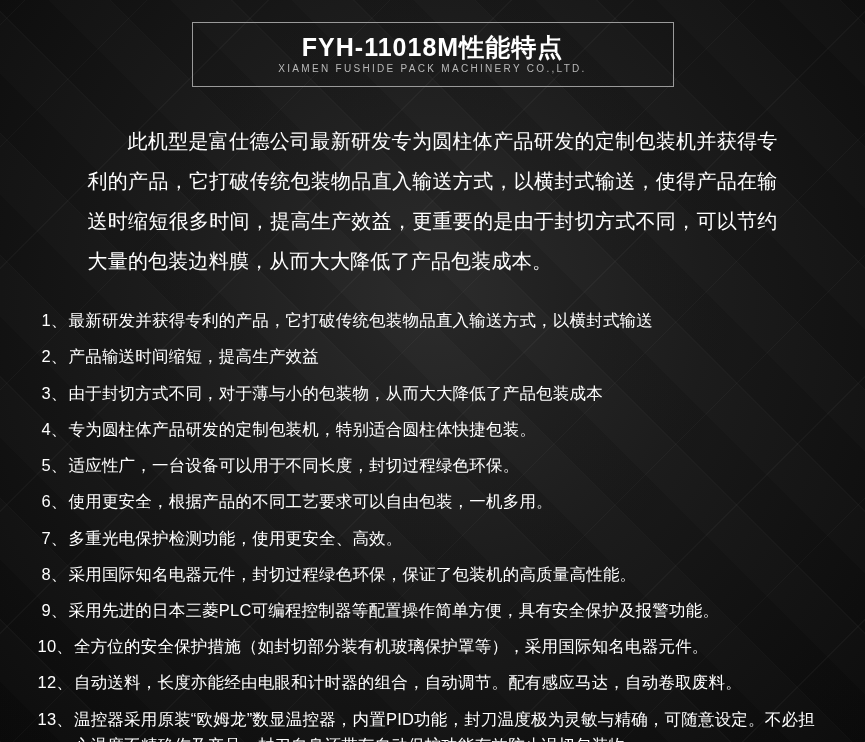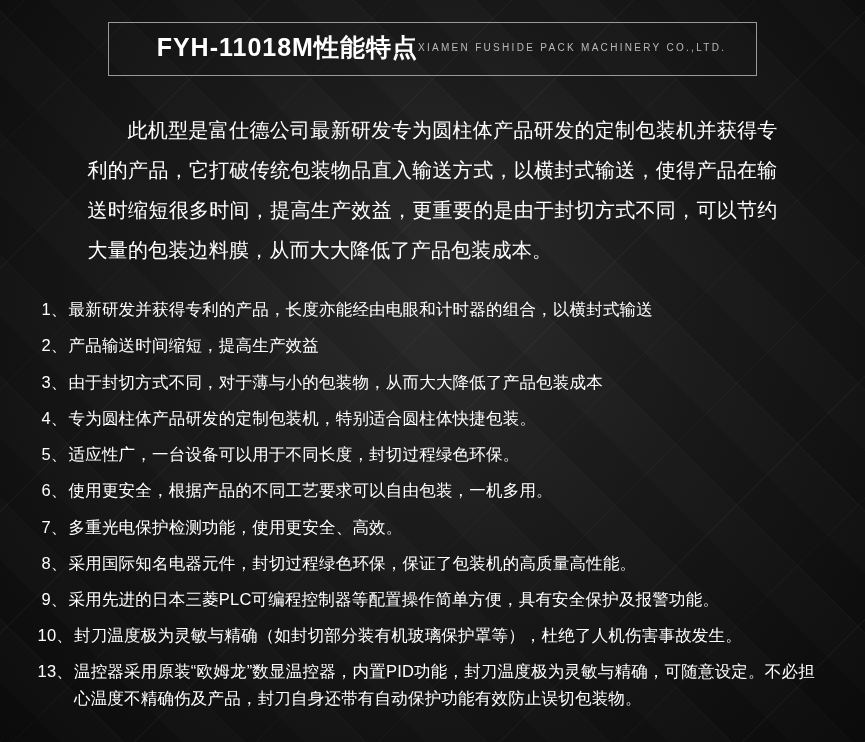--- a/index.html
+++ b/index.html
@@ -37,23 +37,23 @@
   .header {
     position: relative;
     z-index: 2;
     padding-top: 22px;
     display: flex;
     flex-direction: column;
     align-items: center;
   }
   .title-box {
     border: 1px solid #9a9a9a;
-    padding: 9px 30px 12px 48px;
+    padding: 9px 30px 12px 30px;
     display: flex;
-    flex-direction: row;
+    flex-direction: column;
     align-items: center;
     min-width: 420px;
   }
   .title-main {
     font-size: 25px;
     font-weight: bold;
     letter-spacing: 1px;
     color: #ffffff;
     line-height: 1.25;
     white-space: nowrap;
@@ -115,21 +115,21 @@
       <div class="title-main">FYH-11018M性能特点</div>
       <div class="title-sub">XIAMEN FUSHIDE PACK MACHINERY CO.,LTD.</div>
     </div>
   </div>
 
   <div class="intro">此机型是富仕德公司最新研发专为圆柱体产品研发的定制包装机并获得专利的产品，它打破传统包装物品直入输送方式，以横封式输送，使得产品在输送时缩短很多时间，提高生产效益，更重要的是由于封切方式不同，可以节约大量的包装边料膜，从而大大降低了产品包装成本。</div>
 
   <ul class="features">
     <li class="feature-item">
       <span class="feature-num">1、</span>
-      <span class="feature-text">最新研发并获得专利的产品，长度亦能经由电眼和计时器的组合，以横封式输送</span>
+      <span class="feature-text">最新研发并获得专利的产品，它打破传统包装物品直入输送方式，以横封式输送</span>
     </li>
     <li class="feature-item">
       <span class="feature-num">2、</span>
       <span class="feature-text">产品输送时间缩短，提高生产效益</span>
     </li>
     <li class="feature-item">
       <span class="feature-num">3、</span>
       <span class="feature-text">由于封切方式不同，对于薄与小的包装物，从而大大降低了产品包装成本</span>
     </li>
     <li class="feature-item">
@@ -151,21 +151,25 @@
     <li class="feature-item">
       <span class="feature-num">8、</span>
       <span class="feature-text">采用国际知名电器元件，封切过程绿色环保，保证了包装机的高质量高性能。</span>
     </li>
     <li class="feature-item">
       <span class="feature-num">9、</span>
       <span class="feature-text">采用先进的日本三菱PLC可编程控制器等配置操作简单方便，具有安全保护及报警功能。</span>
     </li>
     <li class="feature-item">
       <span class="feature-num">10、</span>
-      <span class="feature-text">封刀温度极为灵敏与精确（如封切部分装有机玻璃保护罩等），杜绝了人机伤害事故发生。</span>
+      <span class="feature-text">全方位的安全保护措施（如封切部分装有机玻璃保护罩等），采用国际知名电器元件。</span>
+    </li>
+    <li class="feature-item">
+      <span class="feature-num">12、</span>
+      <span class="feature-text">自动送料，长度亦能经由电眼和计时器的组合，自动调节。配有感应马达，自动卷取废料。</span>
     </li>
     <li class="feature-item">
       <span class="feature-num">13、</span>
       <span class="feature-text">温控器采用原装“欧姆龙”数显温控器，内置PID功能，封刀温度极为灵敏与精确，可随意设定。不必担心温度不精确伤及产品，封刀自身还带有自动保护功能有效防止误切包装物。</span>
     </li>
   </ul>
 
 </div>
 
 </body></html>

